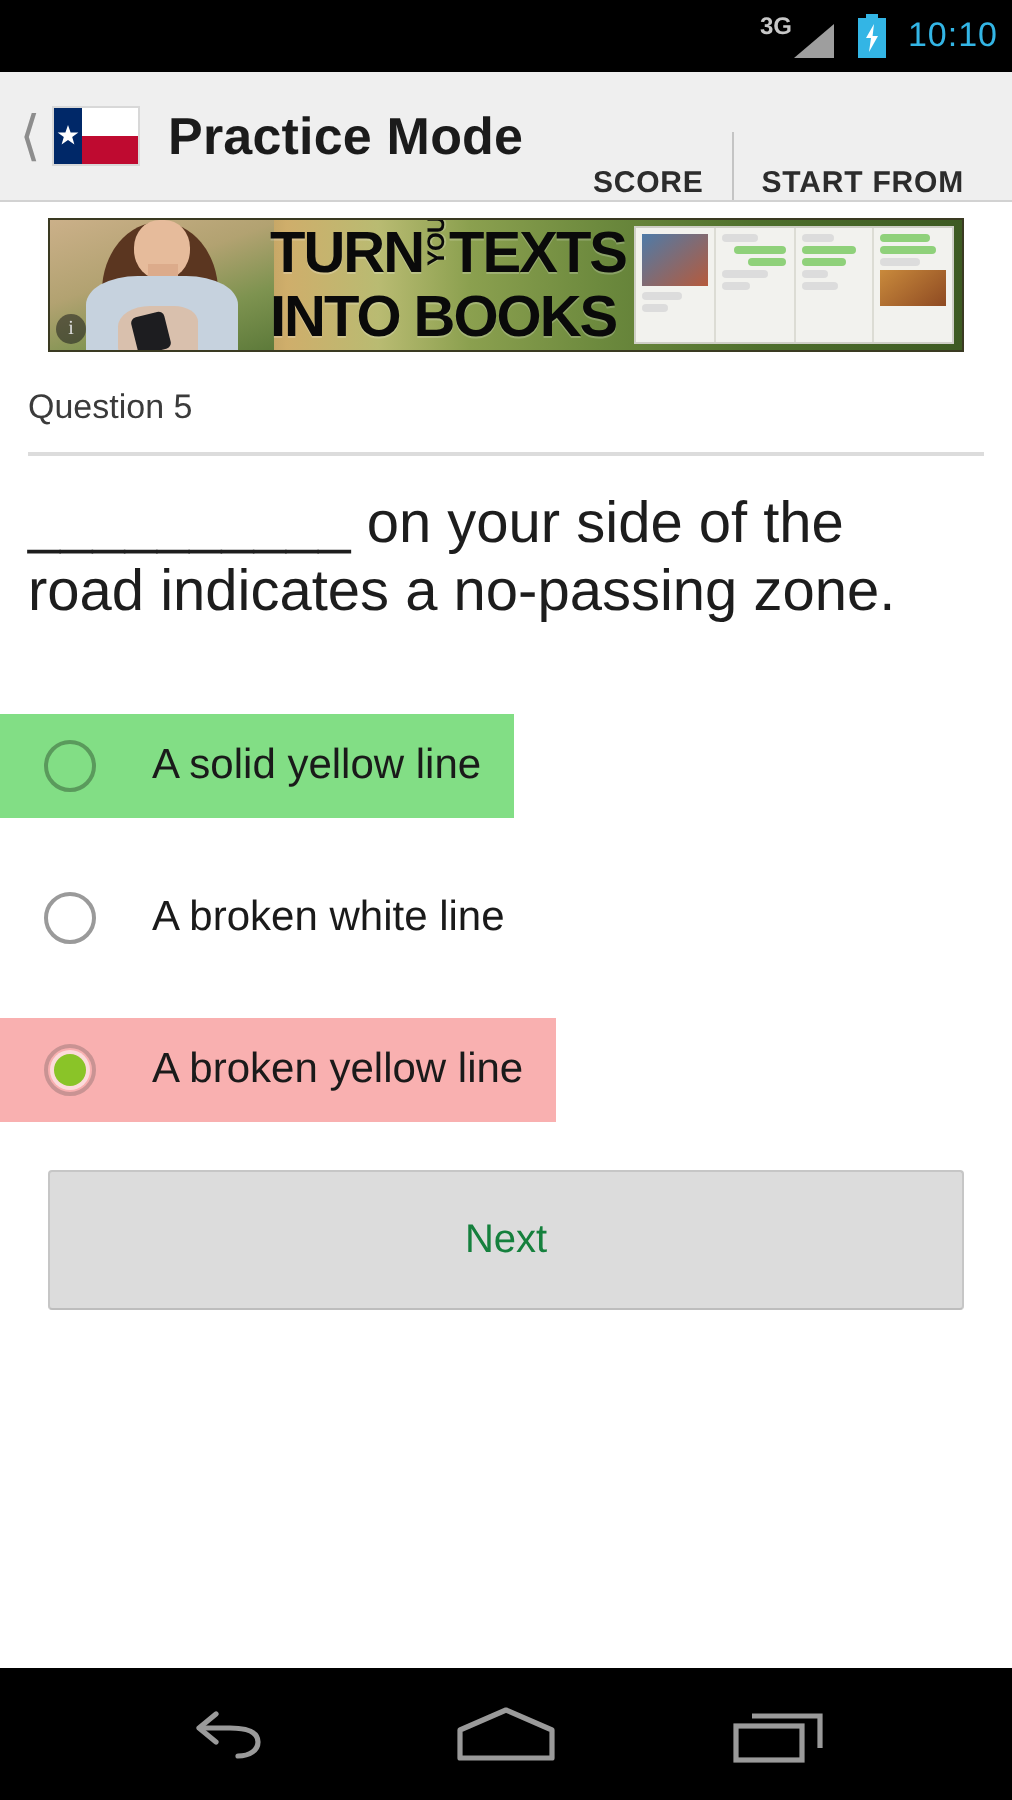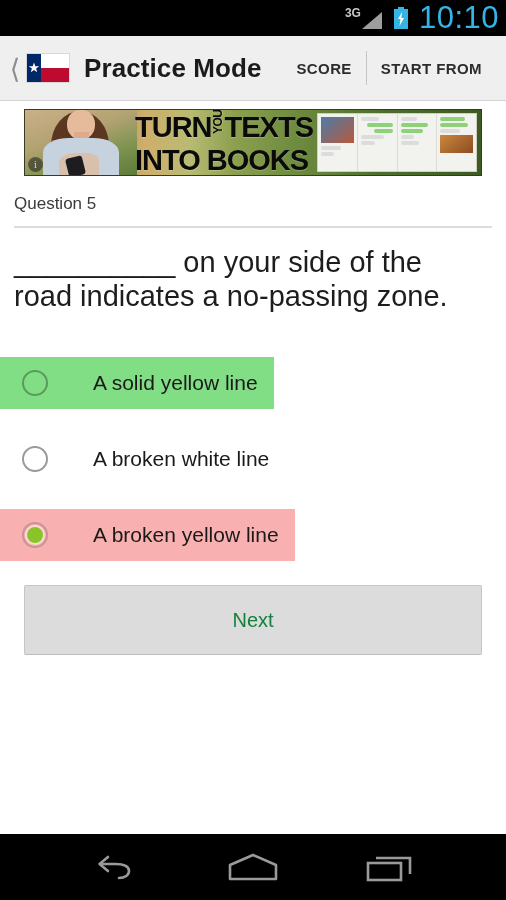--- a/index.html
+++ b/index.html
@@ -43,21 +43,21 @@
   }
   .sb-battery {
     width: 16px;
     height: 22px;
     margin-right: 10px;
     position: relative;
     top: 0px;
   }
   .sb-time {
     color: #33b5e5;
-    font-size: 31px;
+    font-size: 17px;
     letter-spacing: 0.5px;
     line-height: 1;
     position: relative;
     top: -1px;
   }
 
   
   .actionbar {
     height: 65px;
     background: #efefef;
@@ -88,21 +88,21 @@
   .ab-title {
     font-size: 26px;
     color: #1b1b1b;
     margin-left: 14px;
     font-weight: bold;
     letter-spacing: 0.1px;
   }
   .ab-actions {
     margin-left: auto;
     display: flex;
-    align-items: center;
+    align-items: flex-end;
     height: 100%;
     padding-right: 10px;
   }
   .ab-action {
     font-size: 15px;
     font-weight: bold;
     color: #2c2c2c;
     letter-spacing: 0.4px;
     padding: 0 14px;
     cursor: pointer;
@@ -279,21 +279,20 @@
   }
   .option {
     display: flex;
     align-items: center;
     height: 52px;
     margin-bottom: 24px;
     width: fit-content;
     padding-right: 16px;
     box-sizing: border-box;
     cursor: pointer;
-    gap: 17px;
   }
   .option .radio {
     width: 26px;
     height: 26px;
     border-radius: 50%;
     border: 2px solid #9a9a9a;
     margin-left: 22px;
     box-sizing: border-box;
     flex: none;
     position: relative;

